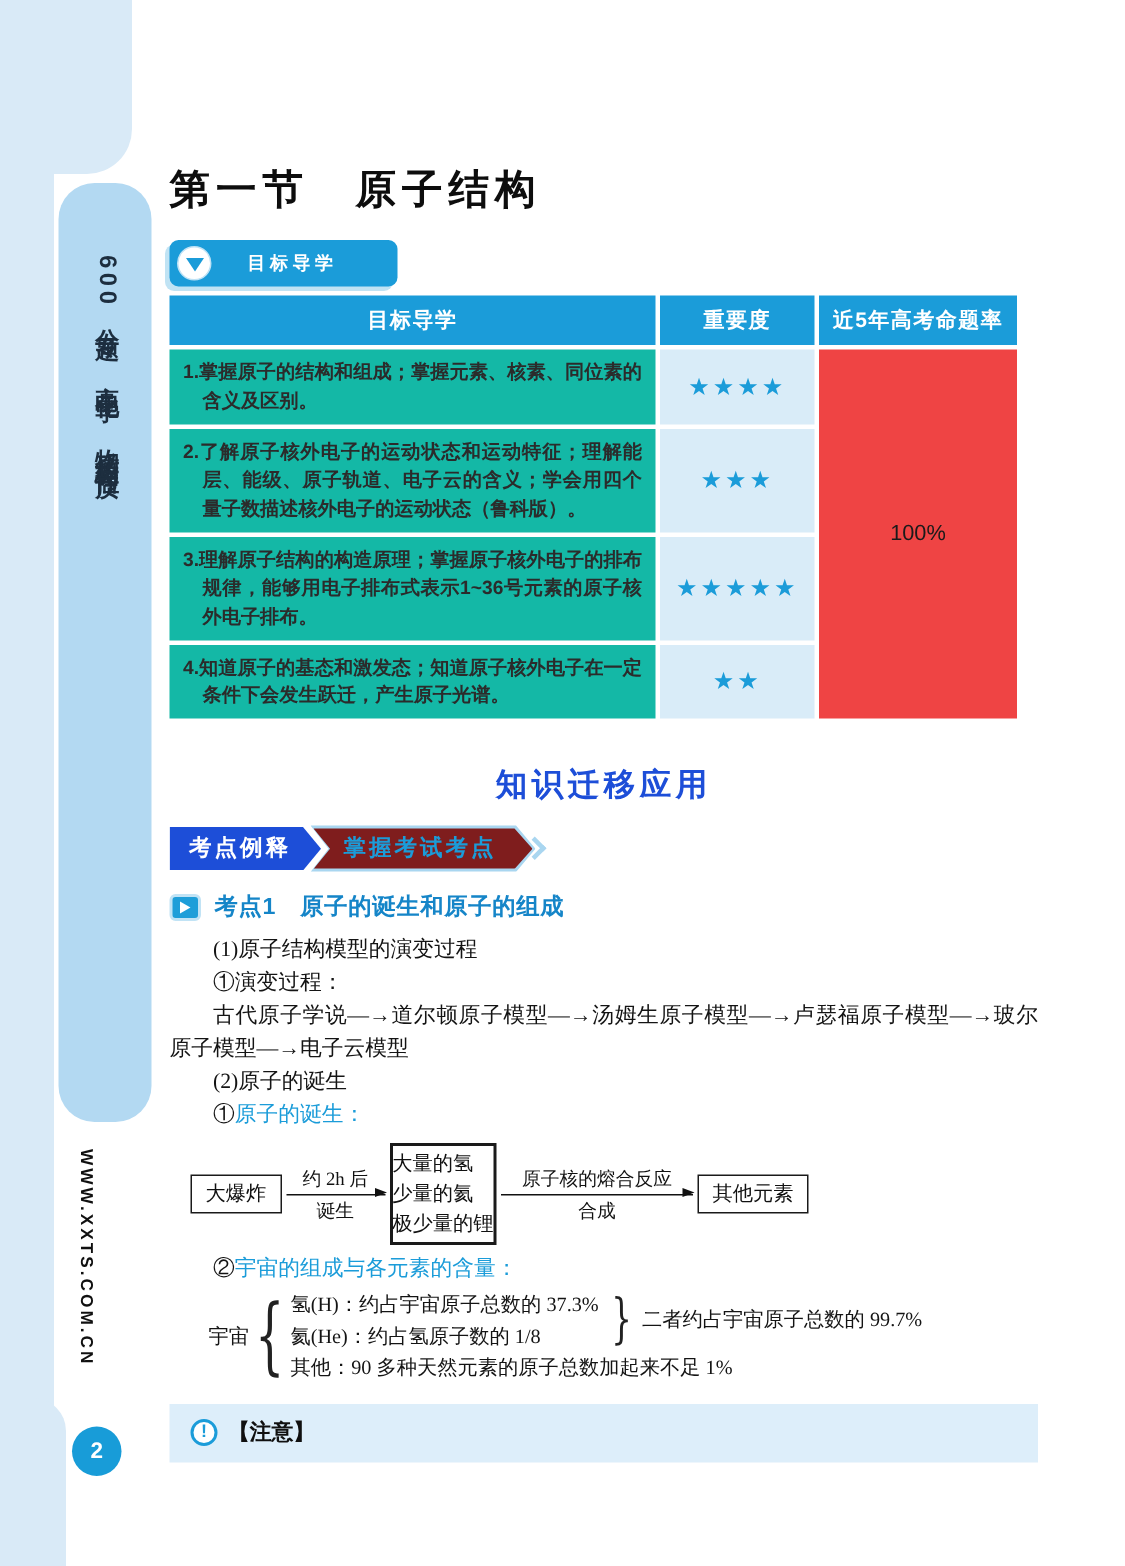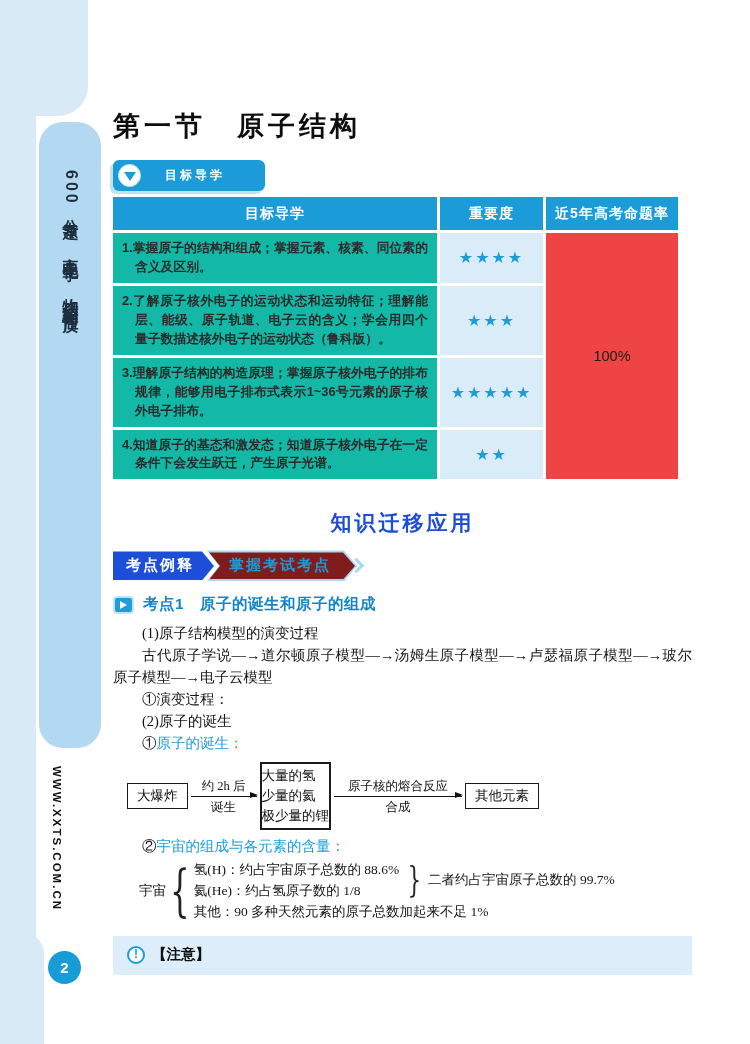--- a/index.html
+++ b/index.html
@@ -168,22 +168,22 @@
       <span class="kdl-chevron"></span>
     </div>
 
     <div class="kd-row">
       <span class="play-icon"></span>
       <span class="kd-title">考点1　原子的诞生和原子的组成</span>
     </div>
 
     <div class="paras">
       <p class="ind">(1)原子结构模型的演变过程</p>
+      <p class="ind">①演变过程：</p>
       <p class="ind">古代原子学说—→道尔顿原子模型—→汤姆生原子模型—→卢瑟福原子模型—→玻尔原子模型—→电子云模型</p>
-      <p class="ind">①演变过程：</p>
       <p class="ind">(2)原子的诞生</p>
       <p class="ind">
         <span>①</span><span class="blue">原子的诞生：</span>
       </p>
     </div>
 
     <div class="flow">
       <div class="fbox">大爆炸</div>
       <div class="farrow">
         <span>约 2h 后</span>
@@ -208,21 +208,21 @@
         <span>②</span><span class="blue">宇宙的组成与各元素的含量：</span>
       </p>
     </div>
 
     <div class="universe">
       <span>宇宙</span>
       <span class="brace brace-l">{</span>
       <div class="u-col">
         <div class="u-toprow">
           <div class="u-lines">
-            <div>氢(H)：约占宇宙原子总数的 88.6%</div>
+            <div>氢(H)：约占宇宙原子总数的 37.3%</div>
             <div>氦(He)：约占氢原子数的 1/8</div>
           </div>
           <span class="brace brace-r">}</span>
           <span>二者约占宇宙原子总数的 99.7%</span>
         </div>
         <div class="u-lines">其他：90 多种天然元素的原子总数加起来不足 1%</div>
       </div>
     </div>
 
     <div class="note">

